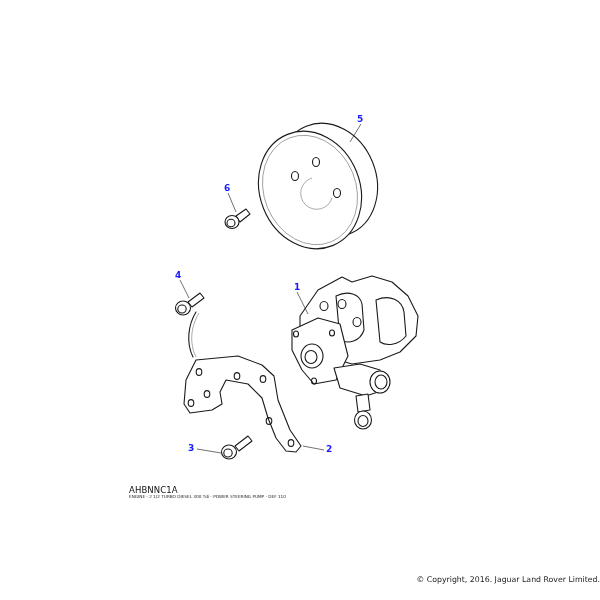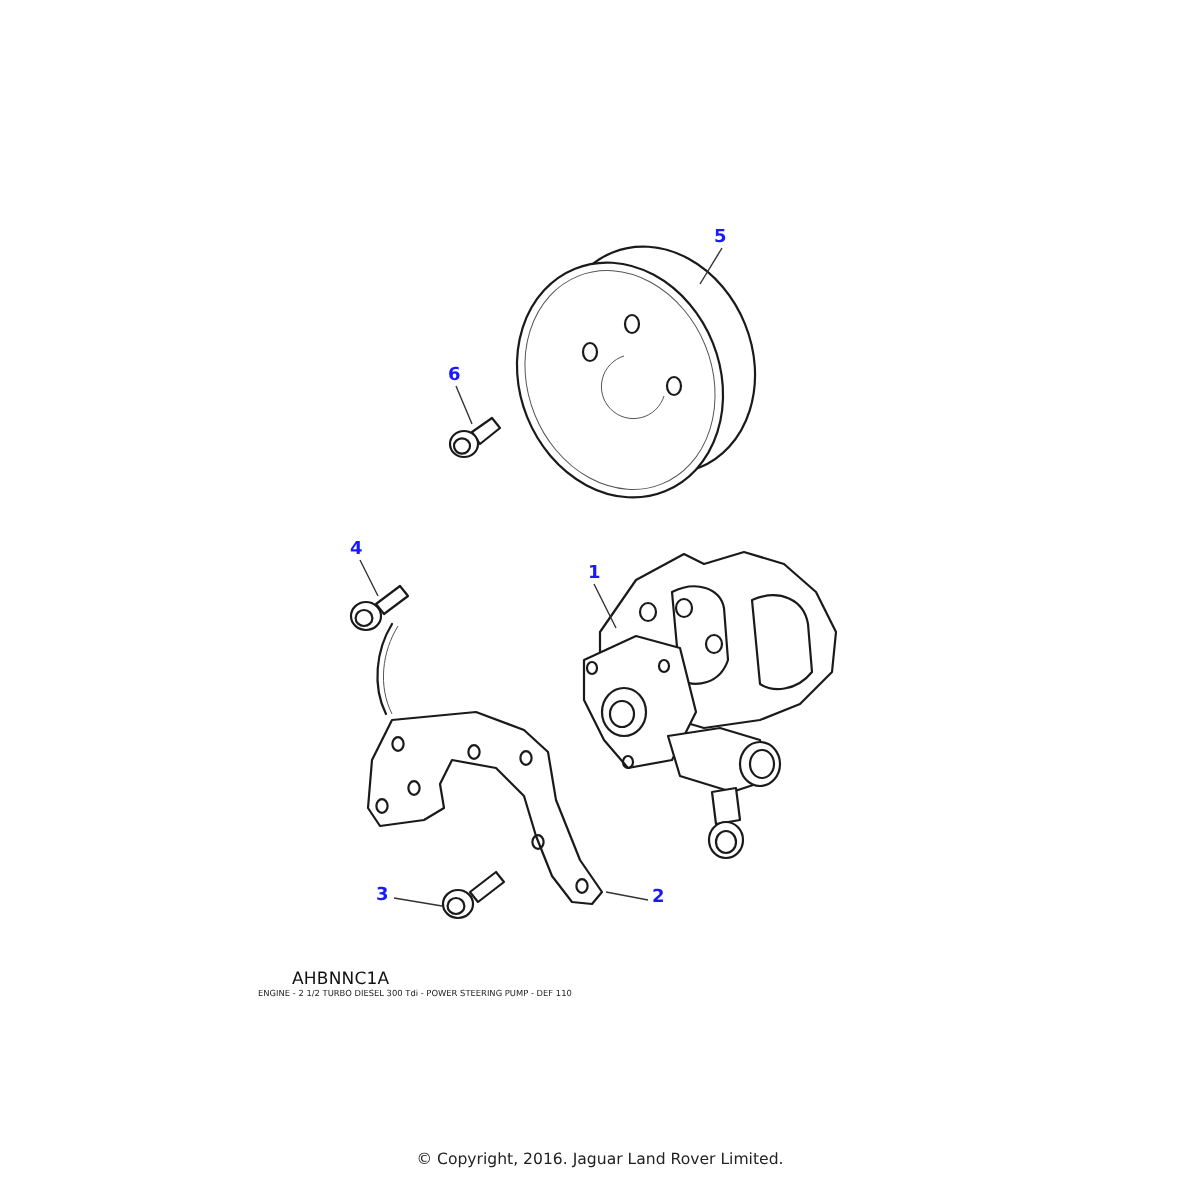--- a/index.html
+++ b/index.html
@@ -1,21 +1,21 @@
 <!DOCTYPE html>
 <html><head>
 <meta charset="utf-8">
 <style>
   html, body { margin:0; padding:0; background:#ffffff; }
   body { width:600px; height:600px; position:relative; overflow:hidden; font-family:"DejaVu Sans", sans-serif; }
   #canvas { position:absolute; left:0; top:0; width:600px; height:600px; }
   .callout { position:absolute; font-family:"DejaVu Sans", sans-serif; font-weight:bold; font-size:9px; color:#1a1aff; cursor:pointer; line-height:1; }
-  .code { position:absolute; left:146px; top:485px; font-size:8.5px; color:#111; letter-spacing:0.1px; }
+  .code { position:absolute; left:129px; top:485px; font-size:8.5px; color:#111; letter-spacing:0.1px; }
   .desc { position:absolute; left:129px; top:494px; font-size:4.2px; color:#222; white-space:nowrap; }
-  .copy { position:absolute; left:0; width:600px; top:575px; text-align:center; font-size:7.8px; color:#222; }
+  .copy { position:absolute; left:0; width:600px; top:575px; text-align:right; font-size:7.8px; color:#222; }
   svg .ln { fill:none; stroke:#1a1a1a; stroke-width:1.1; stroke-linejoin:round; stroke-linecap:round; }
   svg .thin { fill:none; stroke:#555; stroke-width:0.5; }
   svg .leader { fill:none; stroke:#333; stroke-width:0.7; }
   svg .fill { fill:#ffffff; stroke:#1a1a1a; stroke-width:1.1; stroke-linejoin:round; }
 </style>
 </head>
 <body>
 
 <div id="canvas">
 <svg width="600" height="600" viewBox="0 0 600 600" xmlns="http://www.w3.org/2000/svg">

